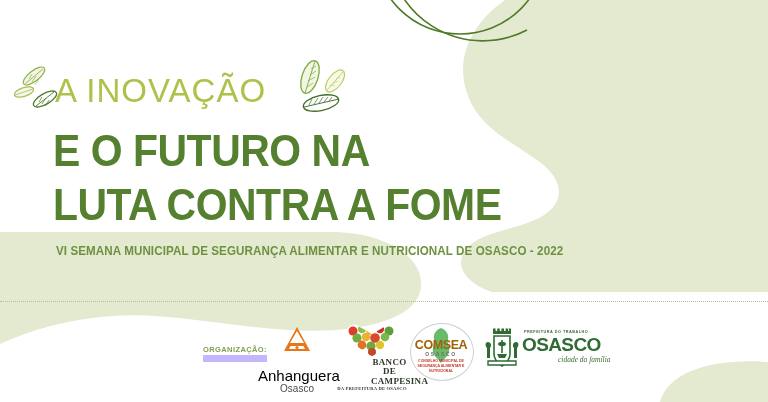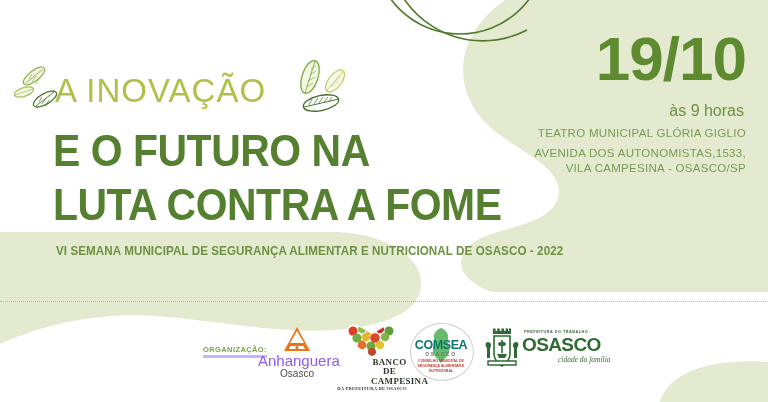--- a/index.html
+++ b/index.html
@@ -103,32 +103,32 @@
   }
   .venue .v-name{display:block;margin-bottom:5px;}
   .venue .v-addr{display:block;}
   .venue .v-city{display:block;}
   .org-label{
     position:absolute;left:203px;top:345px;
     font-size:7.5px;
     font-weight:bold;
     letter-spacing:0.4px;
     color:#7fa04f;
-    border-bottom:3px solid #c4b5fd;
+    border-bottom:7px solid #c4b5fd;
     padding-bottom:1px;
     white-space:nowrap;
     font-family:"Liberation Sans", sans-serif;
   }
   .logo{position:absolute;z-index:7;}
 
   
   .logo-anh{left:258px;top:326px;width:78px;text-align:center;}
   .anh-name{
-    font-size:15px;color:#8b5cf6;line-height:1;
-    margin-top:1px;font-family:"Liberation Sans", sans-serif;
+    font-size:15px;color:#000000;line-height:1;
+    margin-top:16px;font-family:"Liberation Sans", sans-serif;
   }
   .anh-sub{
     font-size:10px;color:#4a4a4a;line-height:1.2;
     font-family:"Liberation Sans", sans-serif;
   }
 
   
   .logo-bda{left:336px;top:324px;width:72px;text-align:center;}
   .bda-t1{font-size:9px;font-weight:bold;color:#2f3b2a;line-height:1.05;
     font-family:"Liberation Serif", serif;letter-spacing:0.3px;margin-left:35px;}
@@ -137,21 +137,21 @@
 
   
   .logo-com{left:408px;top:323px;width:68px;height:56px;}
   .com-circle{
     position:absolute;left:2px;top:0;width:62px;height:56px;
     border:1px solid #cfcfcf;border-radius:50%;
     background:#ffffff;
   }
   .com-word{
     position:absolute;left:0;top:16px;width:66px;text-align:center;
-    font-size:12.5px;font-weight:bold;color:#0f766e;
+    font-size:12.5px;font-weight:bold;color:#a16207;
     letter-spacing:-0.4px;line-height:1;
     font-family:"Liberation Sans", sans-serif;
   }
   .com-sub{
     position:absolute;left:0;top:28px;width:66px;text-align:center;
     font-size:5px;font-weight:bold;color:#6f6f6f;letter-spacing:1.6px;
     font-family:"Liberation Sans", sans-serif;
   }
   .com-desc{
     position:absolute;left:4px;top:36px;width:58px;text-align:center;
@@ -241,29 +241,20 @@
       <path d="M42,35 L58,17" stroke="#BBCB5E" stroke-width="0.85" fill="none"></path>
       <path d="M45,31 L50,30 M48,28 L53,26 M51,24 L55,22" stroke="#BBCB5E" stroke-width="0.65" fill="none"></path>
     </g>
     <g stroke="#3F6B24" stroke-width="1.3" fill="#ffffff">
       <ellipse cx="36" cy="48" rx="18" ry="7.5" transform="rotate(-12 36 48)"></ellipse>
       <path d="M19,52 L54,44" stroke="#3F6B24" stroke-width="0.95" fill="none"></path>
       <path d="M24,50 L27,44 M29,49 L33,43 M34,48 L38,42 M39,47 L43,42 M44,46 L47,42" stroke="#3F6B24" stroke-width="0.7" fill="none"></path>
     </g>
   </svg>
 
-  <div class="right-block">
-    <div class="date-big">19/10</div>
-    <div class="time-line">às 9 horas</div>
-    <div class="venue">
-      <span class="v-name">TEATRO MUNICIPAL GLÓRIA GIGLIO</span>
-      <span class="v-addr">AVENIDA DOS AUTONOMISTAS,1533,</span>
-      <span class="v-city">VILA CAMPESINA - OSASCO/SP</span>
-    </div>
-  </div>
 
   <div class="org-label">ORGANIZAÇÃO:</div>
 
   <div class="logo logo-anh">
     <svg width="40" height="26" viewBox="0 0 40 26" style="display:block;margin:0 auto;">
       <path d="M20,1 L33,25 L7,25 Z" fill="#E8751A"></path>
       <path d="M20,5 L13,17 L27,17 Z" fill="#ffffff"></path>
       <path d="M13.5,20 L26.5,20 L28,23 L12,23 Z" fill="#ffffff"></path>
       <circle cx="20" cy="21.5" r="1.6" fill="#E8751A"></circle>
     </svg>

